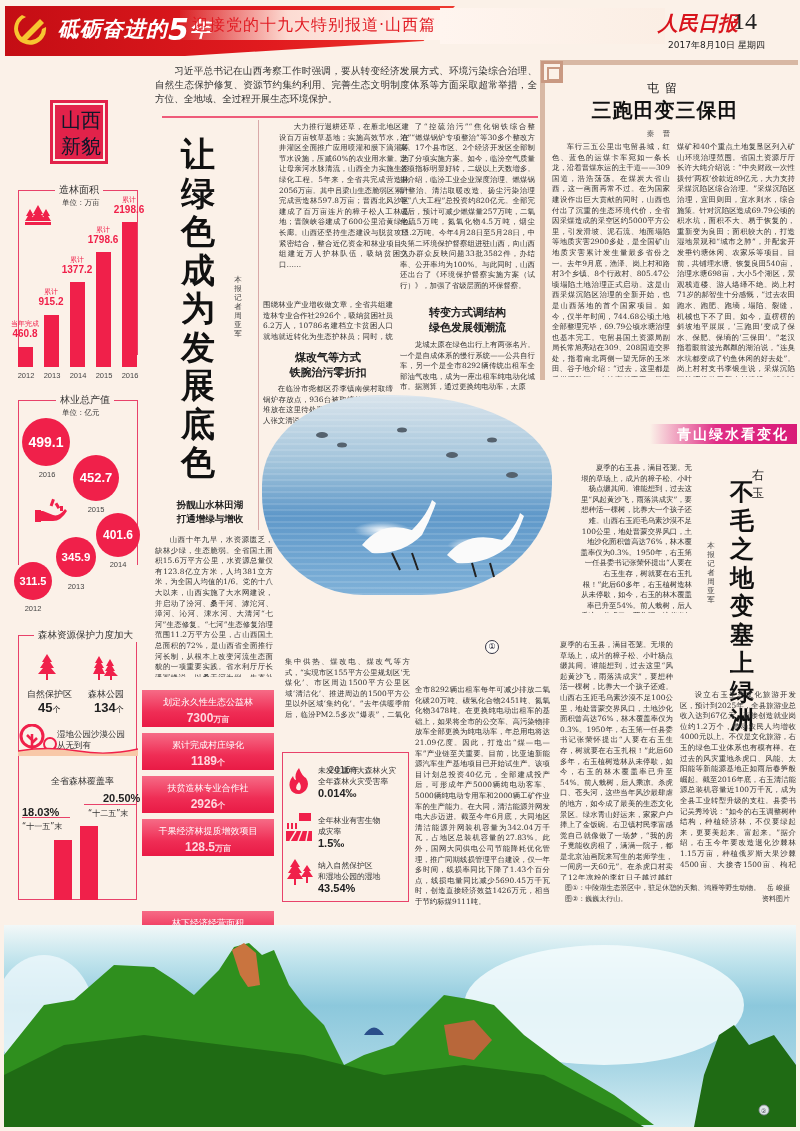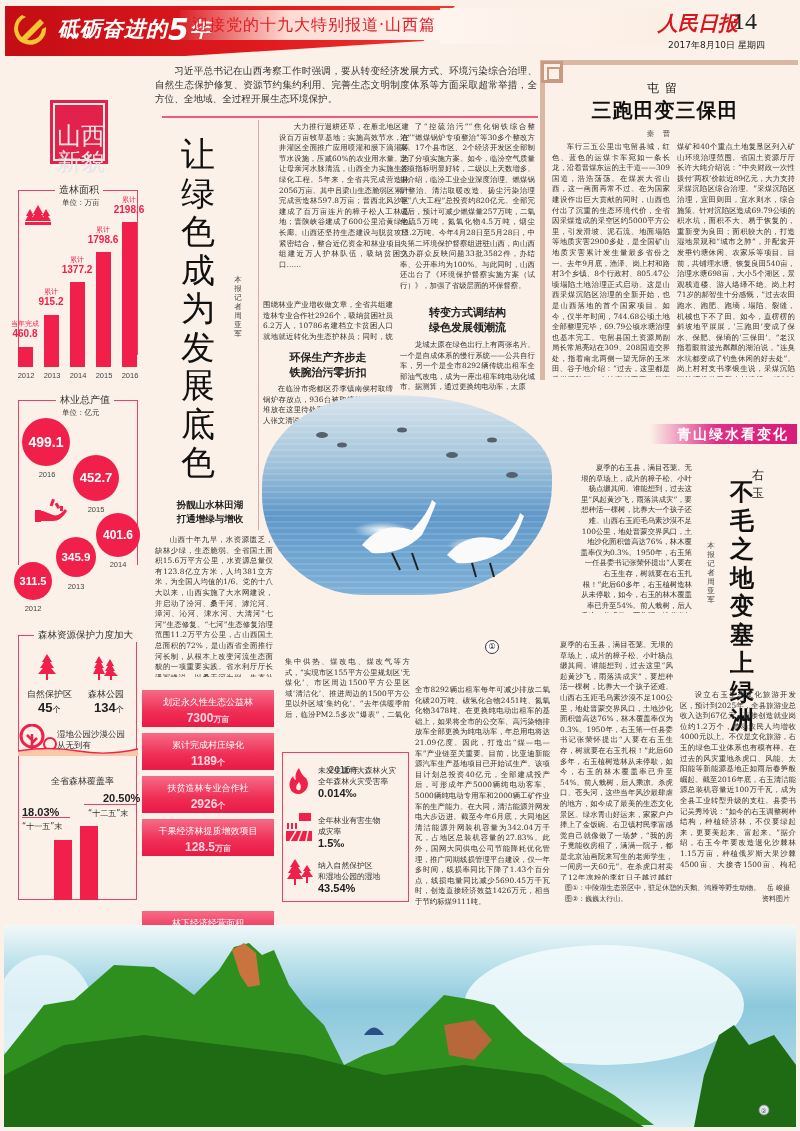--- a/index.html
+++ b/index.html
@@ -24,22 +24,22 @@
   .masthead { position: absolute; left: 658px; top: 10px; font-family: "DejaVu Serif", serif;
     font-size: 20px; font-style: italic; font-weight: bold; color: #d8141c; }
   .page-no { position: absolute; left: 733px; top: 8px; font-family: Liberation Serif, serif; font-size: 24px; color: #222; text-align: right; }
   .dateline { position: absolute; left: 668px; top: 39px; font-family: "DejaVu Sans", sans-serif; font-size: 9px; color: #222; }
 
   
   .intro { position: absolute; left: 155px; top: 64px; width: 382px; font-size: 9.6px; line-height: 14px;
     text-indent: 2em; color: #333; text-align: justify; }
   .region-badge { position: absolute; left: 50px; top: 10px; width: 58px; height: 64px; background: #e2224a;
     border: 2px solid #e2224a; outline: 2px solid #fbf1e8; outline-offset: -5px; }
-  .region-badge span { position: absolute; left: 0; width: 58px; text-align: center; color: #e5e5e5;
-    font-family: "DejaVu Serif", serif; font-size: 24px; line-height: 24px; margin-top: 16px; }
+  .region-badge span { position: absolute; left: 0; width: 58px; text-align: center; color: #0f172a;
+    font-family: "DejaVu Serif", serif; font-size: 20px; line-height: 24px; }
   .region-badge .l1 { top: 6px; } .region-badge .l2 { top: 32px; }
 
   .panel-frame { position: absolute; border: 1.3px solid #e8426a; border-bottom: none; }
   .panel-title { position: absolute; background: #fbf1e8; padding: 0 4px; font-family: "DejaVu Sans", sans-serif;
     font-size: 10px; color: #333; }
   .panel-unit { position: absolute; font-family: "DejaVu Sans", sans-serif; font-size: 7.5px; color: #333; }
 
   .bar { position: absolute; background: #f0204a; }
   .bar-label { position: absolute; font-family: "Liberation Sans", sans-serif; font-size: 7px; color: #f0204a; text-align: center; width: 40px; }
   .bar-val { position: absolute; font-family: "Liberation Sans", sans-serif; font-size: 10px; font-weight: bold; color: #f0204a; text-align: center; width: 40px; }
@@ -56,21 +56,21 @@
   
   .card { position: absolute; left: 142px; width: 132px; height: 37px;
     background: linear-gradient(180deg, #f66b86 0%, #ef2d55 60%, #e91a45 100%); text-align: center; color: #fff; }
   .card .c-label { display: block; margin-top: 6px; font-family: "DejaVu Sans", sans-serif; font-size: 9px; color: #fff; }
   .card .c-val { display: block; margin-top: 2px; font-family: "Liberation Sans", sans-serif; font-size: 12px; font-weight: bold; color: #ffd7df; }
   .card .c-val small { font-size: 8px; }
 
   
   .headline-rule { position: absolute; left: 162px; top: 116px; width: 376px; height: 2px; background: #ef5b7a; }
   .headline { position: absolute; left: 178px; top: 135px; width: 40px; font-family: "DejaVu Serif", serif;
-    font-size: 34px; font-weight: normal; line-height: 38.5px; color: #111; text-align: center; }
+    font-size: 34px; font-weight: bold; line-height: 38.5px; color: #111; text-align: center; }
   .byline-v { position: absolute; left: 233px; top: 275px; width: 10px; font-size: 7.5px; line-height: 9px; color: #444; text-align: center; }
   .subhead { position: absolute; font-family: "DejaVu Sans", sans-serif; font-weight: bold; color: #222; text-align: center; }
 
   .col-text { position: absolute; font-size: 7.4px; line-height: 10.6px; color: #333; text-align: justify; text-indent: 2em; overflow: hidden; }
 
   
   .swan-photo { position: absolute; left: 262px; top: 395px; width: 290px; height: 200px;
     border-radius: 40% 55% 45% 35% / 45% 40% 55% 50%;
     background:
       radial-gradient(ellipse 40px 12px at 120px 135px, rgba(255,255,255,0.95), transparent 70%),
@@ -265,21 +265,21 @@
 <div class="subhead" style="left:160px; top:498px; width:100px; font-size:9.5px; line-height:14px;">
   <div>扮靓山水林田湖</div>
   <div>打通增绿与增收</div>
 </div>
 <p class="col-text" style="left:155px; top:535px; width:118px; height:142px;">山西十年九旱，水资源匮乏，缺林少绿，生态脆弱。全省国土面积15.6万平方公里，水资源总量仅有123.8亿立方米，人均381立方米，为全国人均值的1/6。党的十八大以来，山西实施了大水网建设，并启动了汾河、桑干河、滹沱河、漳河、沁河、涑水河、大清河“七河”生态修复。“七河”生态修复治理范围11.2万平方公里，占山西国土总面积的72%，是山西省全面推行河长制，从根本上改变河流生态面貌的一项重要实践。省水利厅厅长潘军峰说，以桑干河为例，生态补水只是“治表”。在“治本”上，山西计划通过农业产业结构调整。</p>
 
 <div class="vline" style="left:258px; top:120px; height:410px;"></div>
 <p class="col-text" style="left:279px; top:122px; width:130px; height:176px;">大力推行退耕还草，在雁北地区建设百万亩牧草基地；实施高效节水，在井灌区全面推广应用喷灌和膜下滴灌等节水设施，压减60%的农业用水量。为让母亲河水脉清流，山西全力实施生态绿化工程。5年来，全省共完成营造林2056万亩。其中吕梁山生态脆弱区累计完成营造林597.8万亩；晋西北风沙区建成了百万亩连片的樟子松人工林基地；晋陕峡谷建成了600公里沿黄绿色长廊。山西还坚持生态建设与脱贫攻坚紧密结合，整合近亿资金和林业项目，组建近万人护林队伍，吸纳贫困人口……</p>
 <p class="col-text" style="left:263px; top:300px; width:130px; height:42px; text-indent:0;">围绕林业产业增收做文章，全省共组建造林专业合作社2926个，吸纳贫困社员6.2万人，10786名建档立卡贫困人口就地就近转化为生态护林员；同时，统筹整合国家级公益林、天然林森林管护项目实施，60%以上的护林岗位安排给贫困群众，让他们在参与管护中实现就业脱贫。</p>
 <div class="subhead" style="left:263px; top:350px; width:130px; font-size:11px; line-height:15px;">
-  <div>环保生产齐步走</div>
+  <div>煤改气等方式</div>
   <div>铁腕治污零折扣</div>
 </div>
 <p class="col-text" style="left:263px; top:384px; width:130px; height:42px;">在临汾市尧都区乔李镇南侯村取缔锅炉存放点，936台被取缔的燃煤锅炉堆放在这里待处置。临汾市环保局负责人张文清说，通过</p>
 
 <p class="col-text" style="left:400px; top:122px; width:135px; height:180px;">了“控硫治污”“焦化钢铁综合整治”“燃煤锅炉专项整治”等30多个整改方案。17个县市区、2个经济开发区全部制定了分项实施方案。如今，临汾空气质量各项指标明显好转，二级以上天数增多。据介绍，临汾工业企业深度治理、燃煤锅炉整治、清洁取暖改造、扬尘污染治理等“八大工程”总投资约820亿元。全部完成后，预计可减少燃煤量257万吨，二氧化硫5万吨，氮氧化物4.5万吨，烟尘11.2万吨。今年4月28日至5月28日，中央第二环境保护督察组进驻山西，向山西交办群众反映问题33批3582件，办结率、公开率均为100%。与此同时，山西还出台了《环境保护督察实施方案（试行）》，加强了省级层面的环保督察。</p>
 <div class="subhead" style="left:400px; top:305px; width:135px; font-size:11px; line-height:15px;">
   <div>转变方式调结构</div>
   <div>绿色发展领潮流</div>
 </div>
 <p class="col-text" style="left:400px; top:340px; width:135px; height:55px;">龙城太原在绿色出行上有两张名片。一个是自成体系的慢行系统——公共自行车，另一个是全市8292辆传统出租车全部油气改电，成为一座出租车纯电动化城市。据测算，通过更换纯电动车，太原</p>

